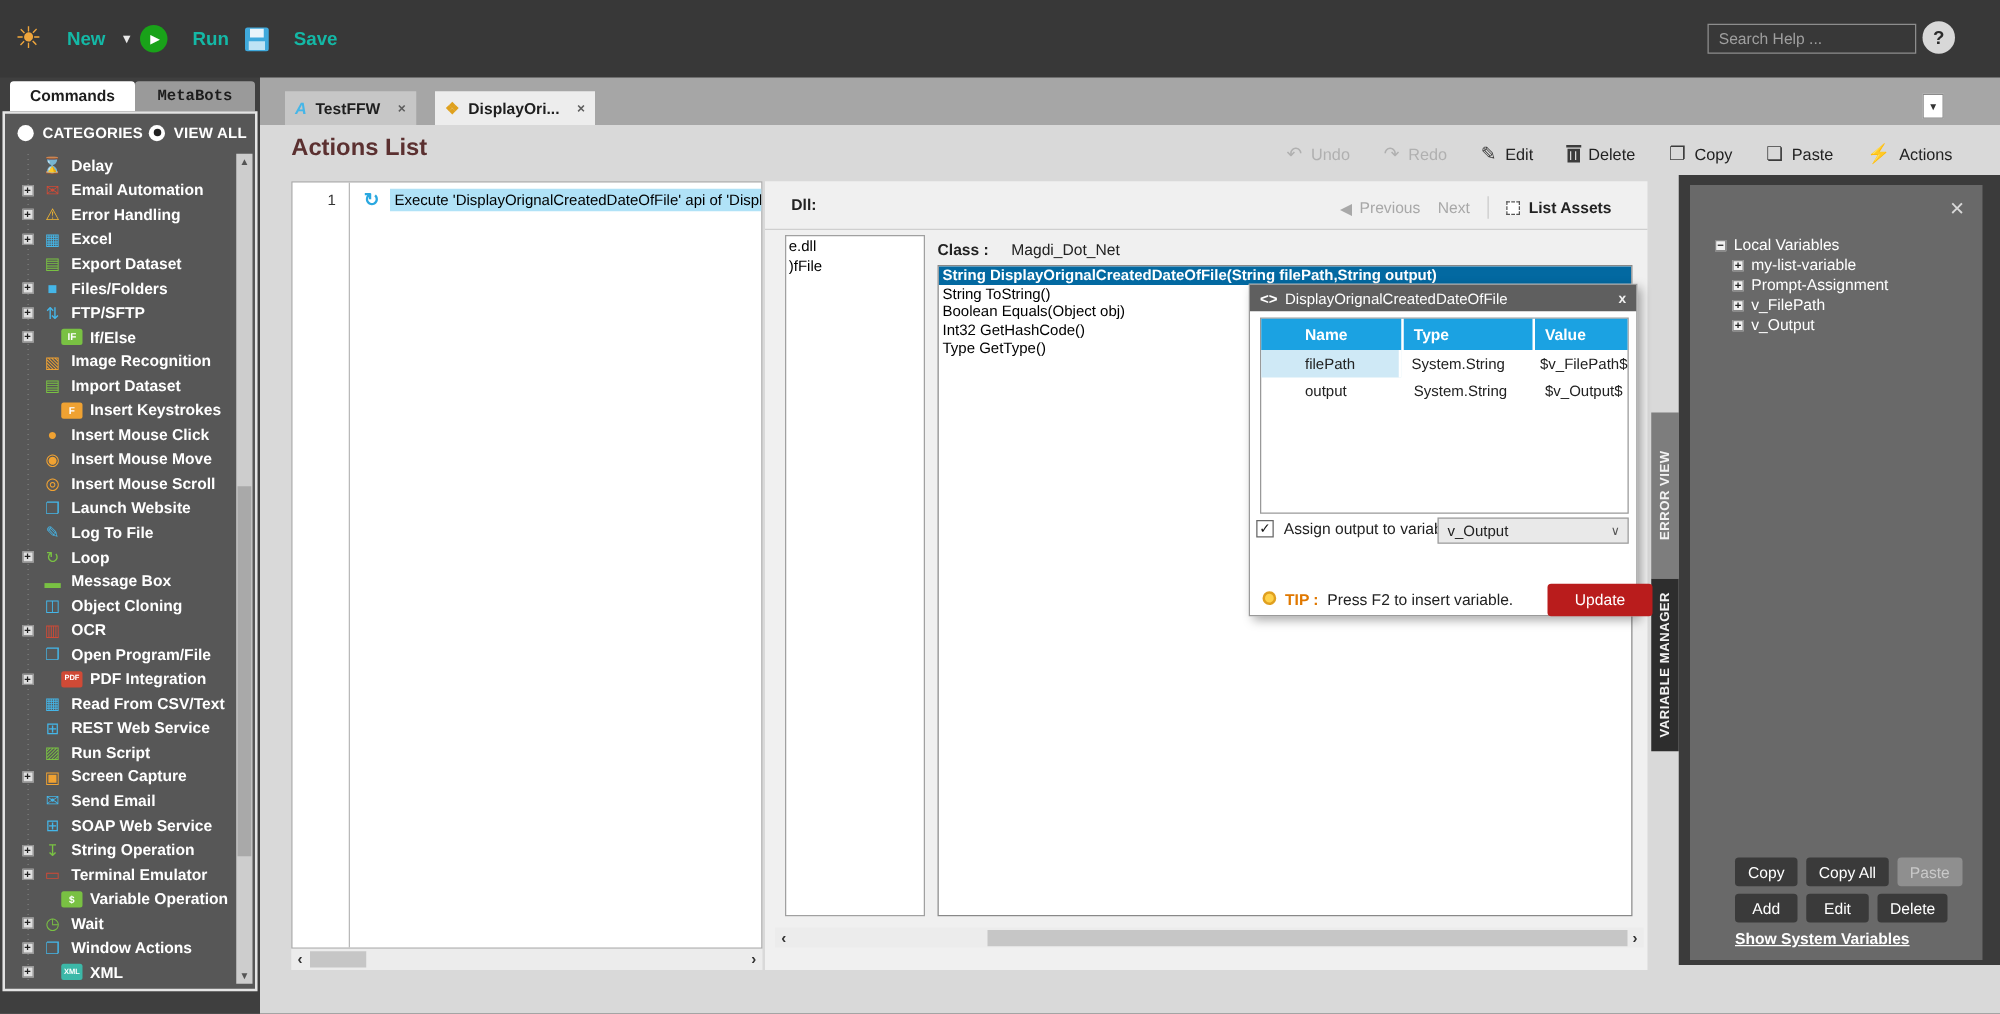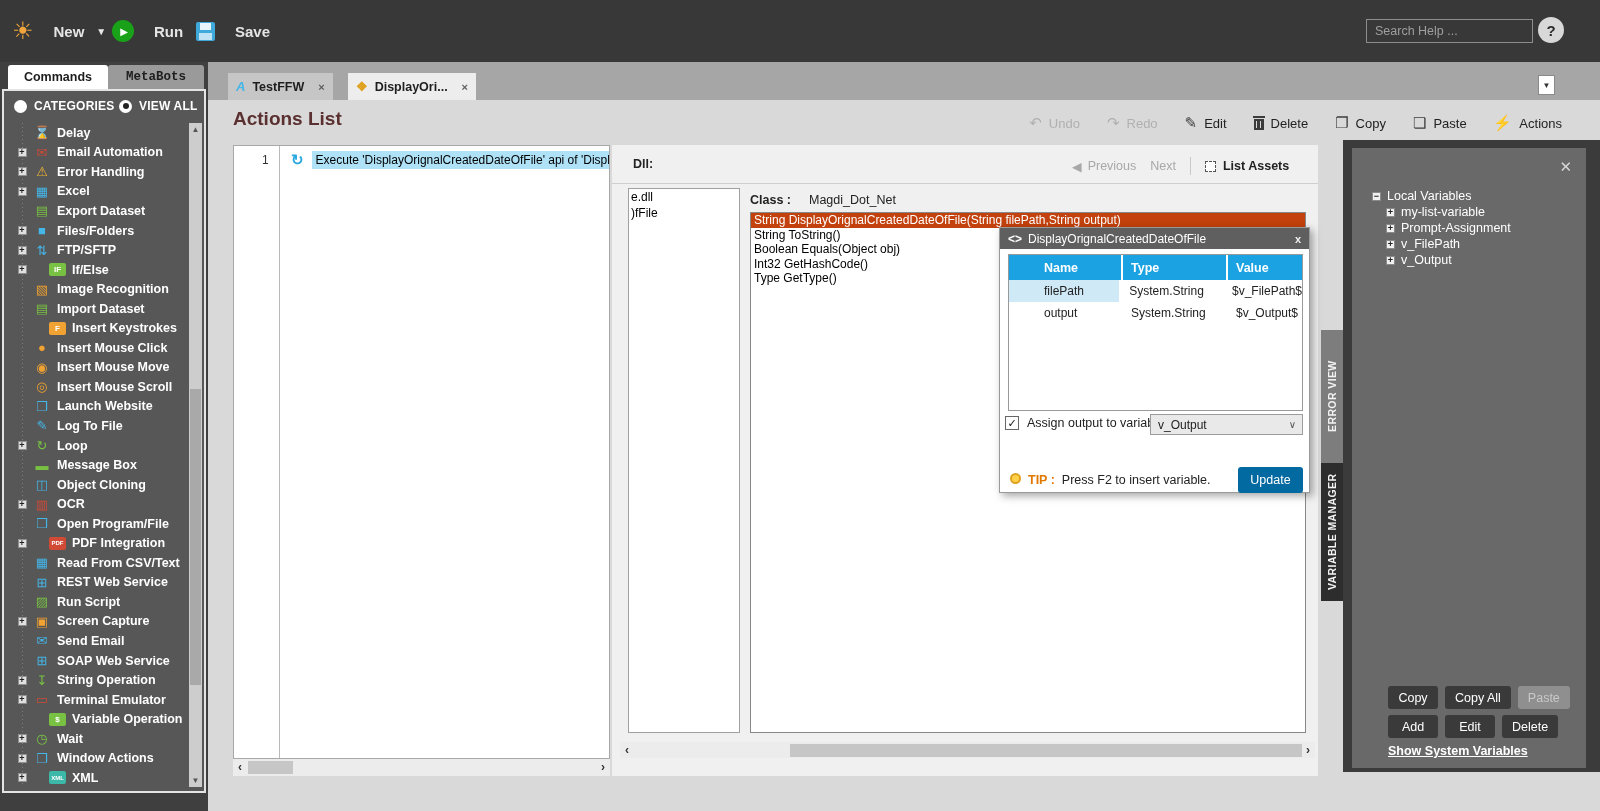--- a/index.html
+++ b/index.html
@@ -7,21 +7,21 @@
   body {
     width:1600px; height:811px; position:relative; overflow:hidden;
     font-family:"Liberation Sans", sans-serif; background:#3b3b3b;
     -webkit-font-smoothing:antialiased;
   }
   .abs { position:absolute; }
 
   
   #topbar { left:0; top:0; width:1600px; height:62px; background:#383838; }
   .tb-group { position:absolute; display:flex; align-items:center; gap:8px; height:62px; top:0; }
-  .tb-label { color:#e5e5e5; font-weight:bold; font-size:15px;padding-left:12px; }
+  .tb-label { color:#14b8a6; font-weight:bold; font-size:15px;padding-left:12px; }
   .sun-icon { color:#f0a63c; font-size:24px; line-height:24px; }
   .caret-down { color:#e8e8e8; font-size:10px; margin-left:4px; }
   .run-icon { width:22px; height:22px; border-radius:50%; background:#19a219; display:flex; align-items:center; justify-content:center; color:#fff; font-size:10px; padding-left:2px; }
   .save-icon { width:19px; height:19px; background:#3fa9dc; border-radius:2px; position:relative; }
   .save-icon::before { content:""; position:absolute; left:4px; top:1px; width:11px; height:7px; background:#e8f4fb; }
   .save-icon::after { content:""; position:absolute; left:3px; bottom:1px; width:13px; height:7px; background:#bfe3f5; }
   .dbg-row { display:flex; align-items:center; gap:9px; height:25px; cursor:default; }
   .dbg-label { color:#c9c9c9; font-size:12.5px; }
   .debug-icon { width:14px; height:14px; border:3px solid #2ba7e0; border-radius:50%; position:relative; }
   .debug-icon::after { content:""; position:absolute; left:2px; top:2px; width:4px; height:4px; border-radius:50%; background:#2ba7e0; }
@@ -101,21 +101,21 @@
   #show-assets { display:flex; align-items:center; gap:7px; cursor:pointer; }
   .assets-icon { width:11px; height:11px; border:1px dashed #555; background:#fff; }
   #show-assets span.t { font-size:12.5px; font-weight:bold; color:#222; }
   #dll-hr { position:absolute; left:0; top:38px; width:706px; height:1px; background:#cfcfcf; }
   #file-list { position:absolute; left:16px; top:43px; width:112px; height:545px; background:#fff; border:1px solid #a0a0a0; overflow:hidden; }
   .file-line { font-size:12px; color:#000; line-height:16px; padding-left:2px; white-space:nowrap; }
   #class-row { position:absolute; left:138px; top:48px; font-size:12.5px; color:#222; }
   #class-row b { margin-right:18px; }
   #method-list { position:absolute; left:138px; top:67px; width:556px; height:521px; background:#fff; border:1px solid #888; overflow:hidden; }
   .method-row { font-size:12px; color:#000; line-height:14.5px; padding-left:3px; white-space:nowrap; cursor:pointer; }
-  .method-row.sel { background:#c2410c; color:#fff; }
+  .method-row.sel { background:#0369a1; color:#fff;font-weight:bold; }
   #hs2 { position:absolute; left:8px; top:597px; width:695px; height:16px; background:#ececec; }
 
   
   #popup { left:999px; top:227px; width:311px; height:266px; background:#fff; border:1px solid #9a9a9a; box-shadow:3px 3px 8px rgba(0,0,0,.35); z-index:10; }
   #popup-title { position:absolute; left:0; top:0; width:309px; height:21px; background:#5f5f5f; color:#fff; font-size:12px; display:flex; align-items:center; padding:0 8px; }
   #popup-title .px { margin-right:6px; font-weight:bold; }
   #popup-close { margin-left:auto; cursor:pointer; font-size:11px; color:#f0f0f0; font-weight:bold; }
   #param-table { position:absolute; left:8px; top:26px; width:295px; height:157px; border:1px solid #999; background:#fff; }
   .pt-row { display:flex; height:22px; }
   .pt-row.head { height:25px; }
@@ -125,21 +125,21 @@
   .pt-row.r0 .c-name { background:#cfe9f6; }
   #assign-row { position:absolute; left:5px; top:188px; display:flex; align-items:center; }
   .chk { width:14px; height:14px; background:#fff; border:1px solid #666; color:#111; font-size:11px; line-height:13px; text-align:center; cursor:pointer; }
   #assign-label { font-size:12.5px; color:#222; margin-left:8px; }
   #var-select { position:absolute; left:150px; top:186px; width:153px; height:21px; background:#e9e9e9; border:1px solid #9c9c9c; display:flex; align-items:center; font-size:12px; color:#222; padding-left:7px; cursor:pointer; }
   #var-select .chev { margin-left:auto; margin-right:6px; color:#555; font-size:10px; }
   #tip-row { position:absolute; left:10px; top:245px; display:flex; align-items:flex-start; gap:7px; }
   .bulb-icon { width:11px; height:11px; border-radius:50%; background:#ffd24a; border:2px solid #e0a020; }
   #tip-label { color:#e07800; font-weight:bold; font-size:12.5px; }
   #tip-text { color:#222; font-size:12.5px; }
-  #update-btn { position:absolute; left:238px; top:239px; width:65px; height:26px; background:#0369a1; color:#fff; font-size:12.5px; display:flex; align-items:center; justify-content:center; border-radius:3px; cursor:pointer;text-align:center; }
+  #update-btn { position:absolute; left:238px; top:239px; width:84px; height:26px; background:#b91c1c; color:#fff; font-size:12.5px; display:flex; align-items:center; justify-content:center; border-radius:3px; cursor:pointer;text-align:center; }
 
   
   .vtab { width:22px; color:#f2f2f2; font-size:10.5px; font-weight:bold; letter-spacing:.4px; display:flex; align-items:center; justify-content:center; writing-mode:vertical-rl; transform:rotate(180deg); cursor:pointer; }
   #vtab-error { left:1321px; top:330px; height:133px; background:#7d7d7d; }
   #vtab-varmgr { left:1321px; top:463px; height:138px; background:#2d2d2d; }
 
   
   #vm-region { left:1343px; top:140px; width:257px; height:632px; background:#3b3b3b; }
   #vm-panel { position:absolute; left:9px; top:8px; width:234px; height:620px; background:#696969; }
   #vm-close { position:absolute; right:14px; top:10px; color:#d8d8d8; font-size:15px; cursor:pointer; }

